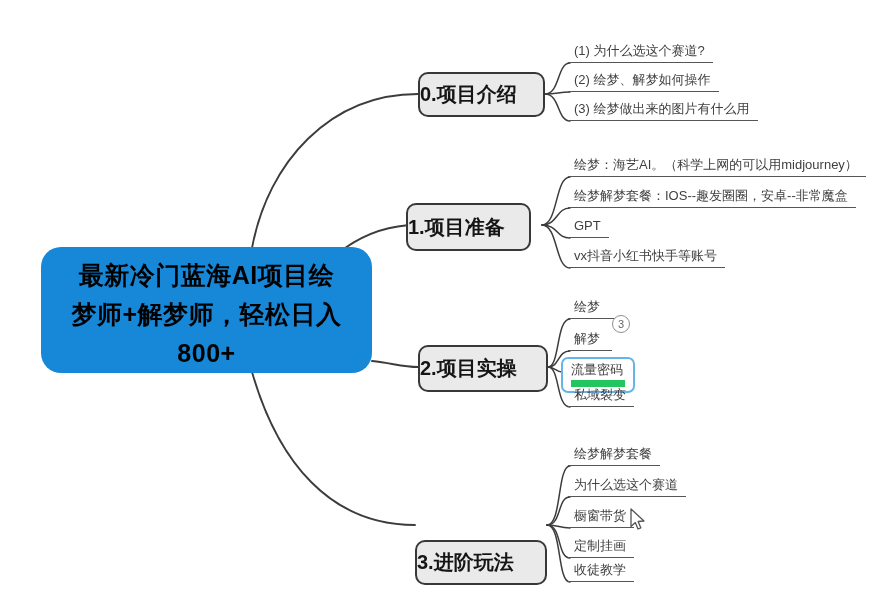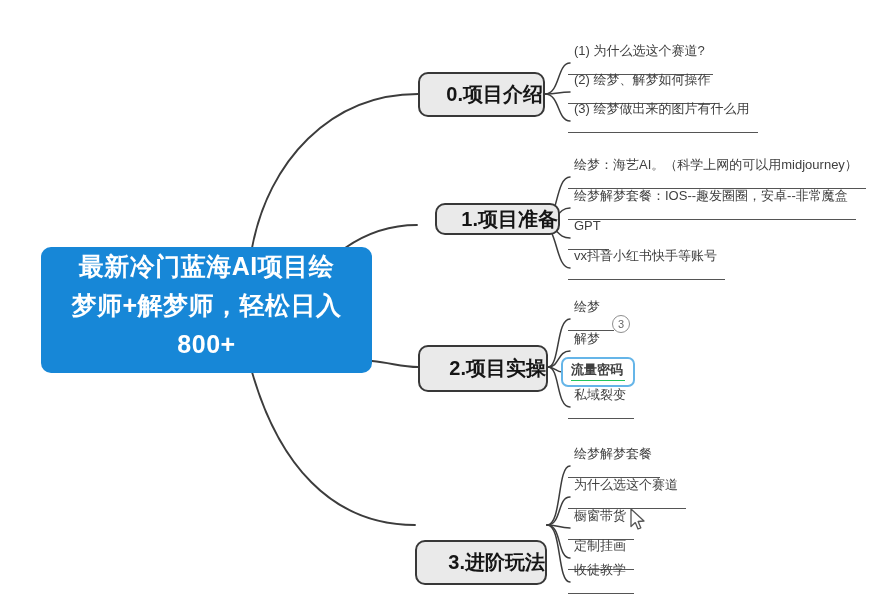--- a/index.html
+++ b/index.html
@@ -6,50 +6,50 @@
   #canvas{
     position:relative;
     width:881px;height:606px;
     background:#ffffff;
     font-family:"Liberation Sans","DejaVu Sans",sans-serif;
     overflow:hidden;
   }
   #wires{position:absolute;left:0;top:0;z-index:0;}
   .root-node{
     position:absolute;left:41px;top:247px;width:331px;height:126px;
-    background:#1787d7;border-radius:10px;z-index:2;
-    display:flex;flex-direction:column;align-items:center;justify-content:flex-start;
-    color:#ffffff;font-weight:bold;font-size:25px;line-height:39px;
+    background:#1787d7;border-radius:20px;z-index:2;
+    display:flex;flex-direction:column;align-items:center;justify-content:flex-end;
+    color:#000000;font-weight:bold;font-size:25px;line-height:39px;
     text-align:center;letter-spacing:0.5px;
   }
   .branch-node{
     position:absolute;z-index:2;
     background:#eaeaea;border:2.5px solid #383838;border-radius:10px;
-    display:flex;align-items:center;justify-content:flex-end;
+    display:flex;align-items:center;justify-content:flex-start;
     font-weight:bold;font-size:20px;color:#151515;
     box-sizing:border-box;white-space:nowrap;
   }
   .b0{left:418px;top:72px;width:127px;height:45px;}
-  .b1{left:435px;top:203px;width:125px;height:32px;}
+  .b1{left:406px;top:203px;width:125px;height:48px;}
   .b2{left:418px;top:345px;width:130px;height:47px;}
   .b3{left:415px;top:503px;width:132px;height:45px;margin-top:37px;}
   .subtopic{
     position:absolute;z-index:1;left:568px;
     font-size:13px;line-height:16px;color:#3f3f3f;
-    padding:0 8px 15px 6px;
+    padding:0 8px 3px 6px;
     border-bottom:1.5px solid #555555;
     white-space:nowrap;box-sizing:border-box;
   }
   .subtopic.selected{
     left:561px;
     border:2px solid #65b5e8;border-radius:7px;background:#ffffff;
     padding:3px 8px 4px 8px;
   }
   .subtopic.selected .inner{
-    display:inline-block;border-bottom:1px solid #22c55e;padding:0 2px 2px 0;font-weight:bold;
+    display:inline-block;border-bottom:7px solid #22c55e;padding:0 2px 2px 0;
   }
   .count-badge{
     position:absolute;left:612px;top:315px;width:18px;height:18px;z-index:3;
     background:#ffffff;border:1.5px solid #8f8f8f;border-radius:50%;
     box-sizing:border-box;
     display:flex;align-items:center;justify-content:center;
     font-size:11px;color:#666666;
   }
   #cursor{position:absolute;left:0;top:0;z-index:5;}
 </style>

